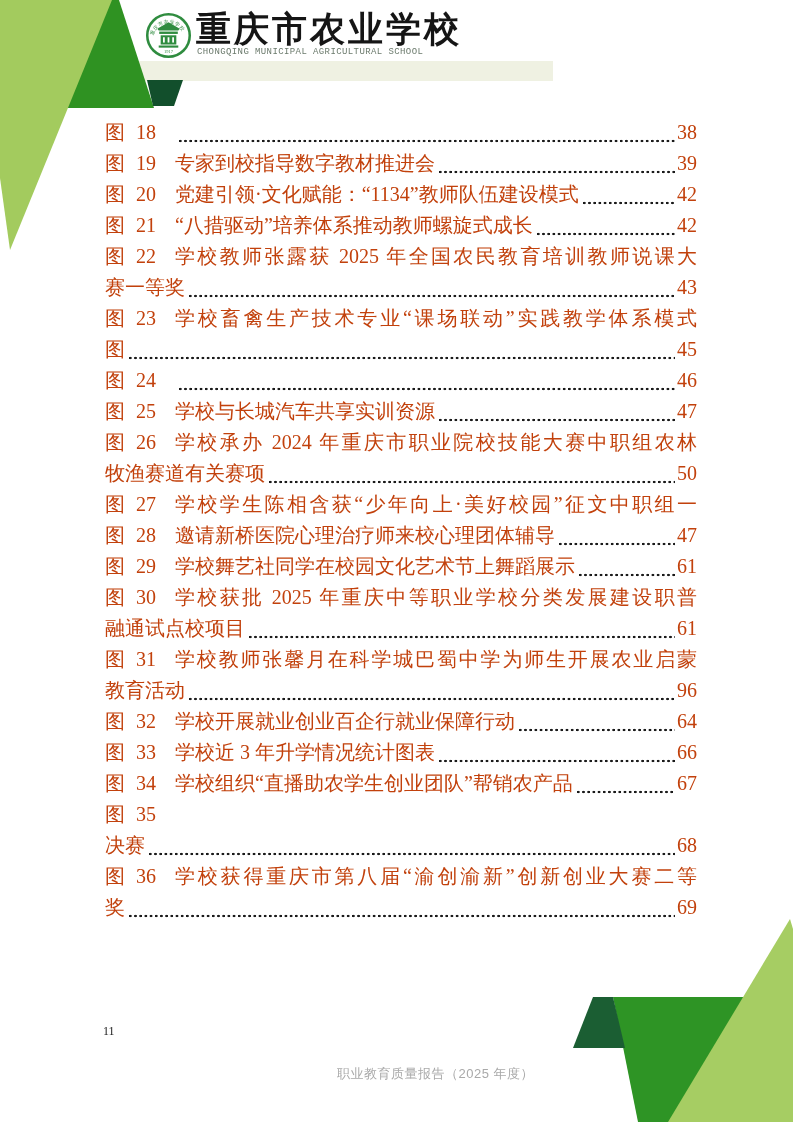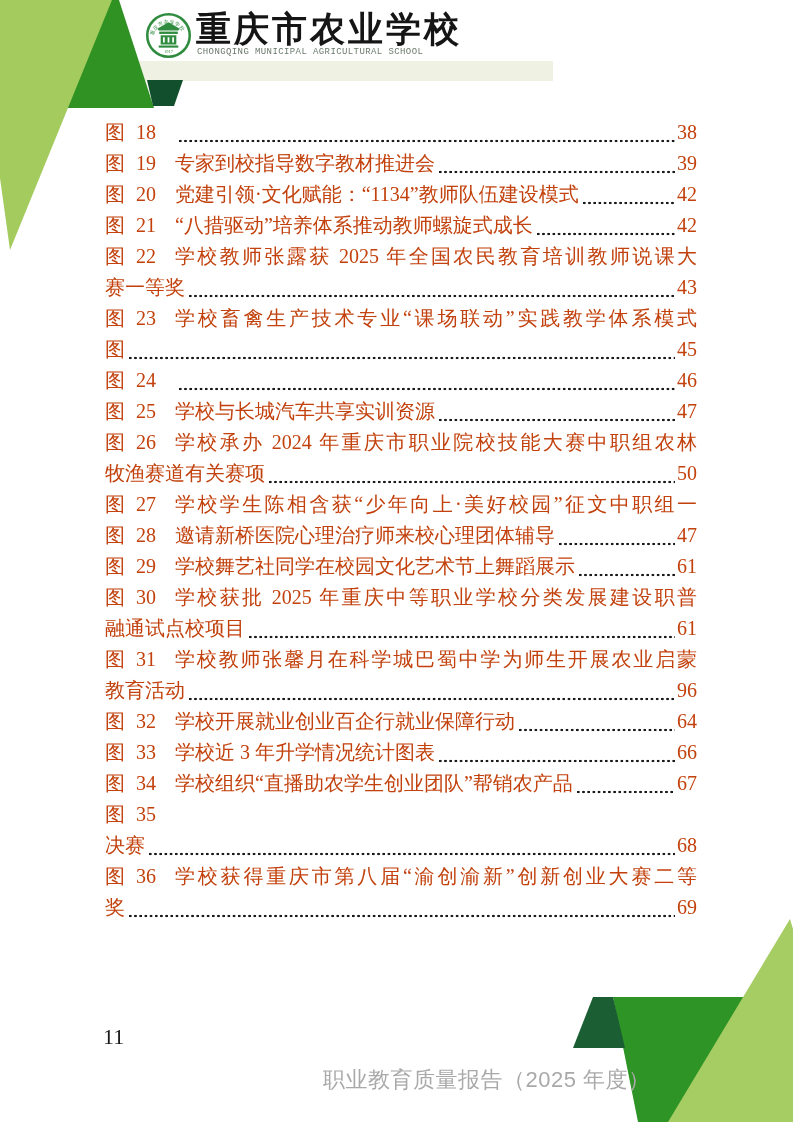--- a/index.html
+++ b/index.html
@@ -48,26 +48,26 @@
   .leader{
     flex:1;align-self:flex-end;height:6px;
     margin:0 2px 4px 4px;
     background-image:radial-gradient(circle at 1.3px 3px,#1a1a1a 1.1px,transparent 1.55px);
     background-size:5.2px 6px;background-repeat:repeat-x;
   }
   .pageno{flex:0 0 auto;}
   
   .footer-pageno{
     position:absolute;left:103px;top:1024px;
-    font-size:22px;color:#1a1a1a;z-index:4;
+    font-size:12px;color:#1a1a1a;z-index:4;
   }
   .footer-title{
-    position:absolute;left:323px;top:1065px;
+    position:absolute;left:337px;top:1065px;
     font-family:"Liberation Sans","DejaVu Sans",sans-serif;
-    font-size:22px;color:#A9A9A9;letter-spacing:0.5px;z-index:4;white-space:nowrap;
+    font-size:13px;color:#A9A9A9;letter-spacing:0.5px;z-index:4;white-space:nowrap;
   }
 </style>
 </head>
 <body>
 
 <div class="page">
 
   <div class="header-bar"></div>
 
   <svg class="decor decor-tl" width="200" height="260" viewBox="0 0 200 260">

